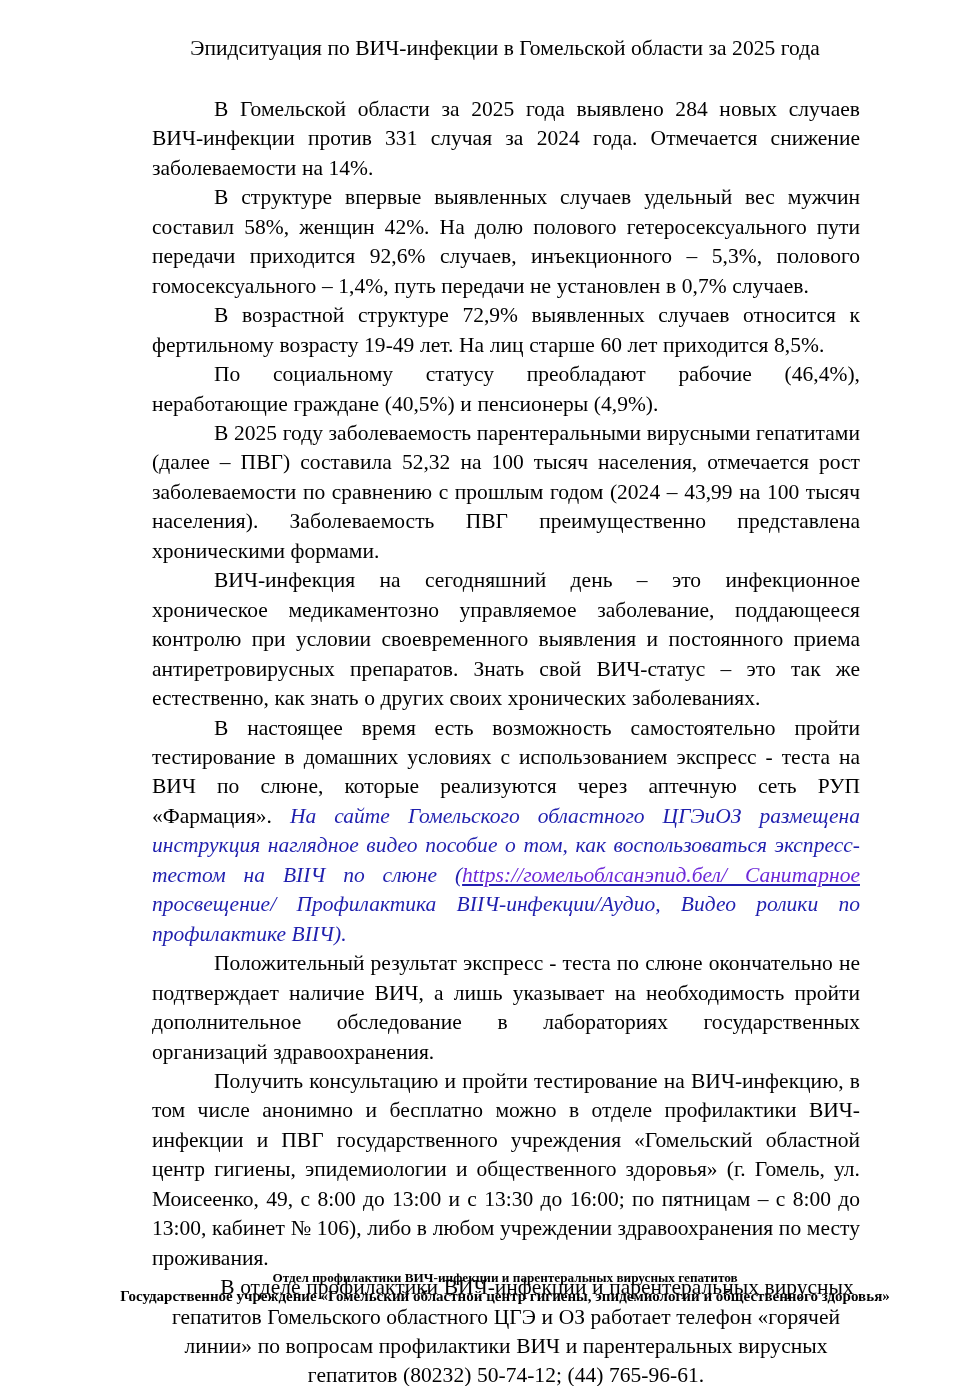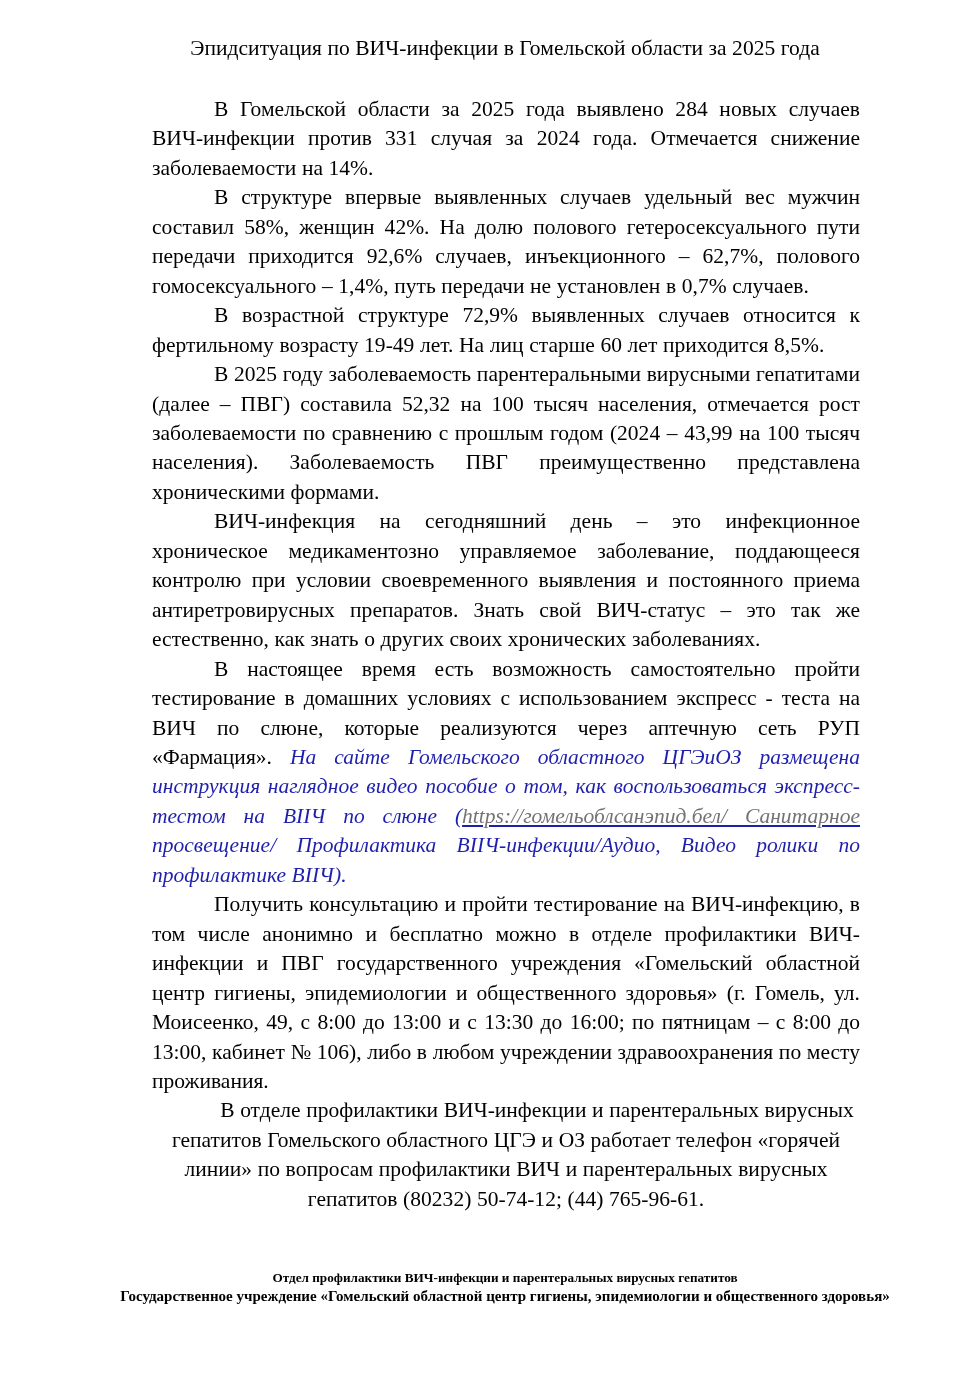--- a/index.html
+++ b/index.html
@@ -52,21 +52,21 @@
   p.para:last-child {
     text-align: center;
   }
   
   .italic-blue {
     font-style: italic;
     color: #1f1fae;
   }
   .link {
     font-style: italic;
-    color: #737373;
+    color: #6d28d9;
     text-decoration: underline;
     text-decoration-color: #1f1fae;
     cursor: pointer;
   }
   .footer {
     position: absolute;
     left: 0;
     right: 0;
     top: 1268px;
     text-align: center;
@@ -86,33 +86,35 @@
 <body>
 
 <div class="page">
 
   <div class="doc-title">Эпидситуация по ВИЧ-инфекции в Гомельской области за 2025 года</div>
 
   <div class="body-block">
 
     <p class="para">В Гомельской области за 2025 года выявлено 284 новых случаев ВИЧ-инфекции против 331 случая за 2024 года. Отмечается снижение заболеваемости на 14%.</p>
 
-    <p class="para">В структуре впервые выявленных случаев удельный вес мужчин составил 58%, женщин 42%. На долю полового гетеросексуального пути передачи приходится 92,6% случаев, инъекционного – 62,7%, полового гомосексуального – 1,4%, путь передачи не установлен в 0,7% случаев.</p>
+    <p class="para">В структуре впервые выявленных случаев удельный вес мужчин составил 58%, женщин 42%. На долю полового гетеросексуального пути передачи приходится 92,6% случаев, инъекционного – 5,3%, полового гомосексуального – 1,4%, путь передачи не установлен в 0,7% случаев.</p>
 
     <p class="para">В возрастной структуре 72,9% выявленных случаев относится к фертильному возрасту 19-49 лет. На лиц старше 60 лет приходится 8,5%.</p>
 
+    <p class="para">По социальному статусу преобладают рабочие (46,4%), неработающие граждане (40,5%) и пенсионеры (4,9%).</p>
 
     <p class="para">В 2025 году заболеваемость парентеральными вирусными гепатитами (далее – ПВГ) составила 52,32 на 100 тысяч населения, отмечается рост заболеваемости по сравнению с прошлым годом (2024 – 43,99 на 100 тысяч населения). Заболеваемость ПВГ преимущественно представлена хроническими формами.</p>
 
     <p class="para">ВИЧ-инфекция на сегодняшний день – это инфекционное хроническое медикаментозно управляемое заболевание, поддающееся контролю при условии своевременного выявления и постоянного приема антиретровирусных препаратов. Знать свой ВИЧ-статус – это так же естественно, как знать о других своих хронических заболеваниях.</p>
 
     <p class="para">
       <span>В настоящее время есть возможность самостоятельно пройти тестирование в домашних условиях с использованием экспресс - теста на ВИЧ по слюне, которые    реализуются через аптечную сеть РУП «Фармация». </span><span class="italic-blue">На сайте Гомельского областного ЦГЭиОЗ размещена инструкция наглядное видео пособие о том, как воспользоваться экспресс-тестом на ВІІЧ по слюне (</span><a class="link" href="#">https://гомельоблсанэпид.бел/   Санитарное</a><span class="italic-blue"> просвещение/ Профилактика ВІІЧ-инфекции/Аудио, Видео ролики по профилактике ВІІЧ).</span>
     </p>
 
+    <p class="para">Положительный результат экспресс - теста по слюне окончательно не подтверждает наличие ВИЧ, а лишь указывает на необходимость пройти дополнительное обследование в лабораториях государственных организаций здравоохранения.</p>
 
     <p class="para">Получить консультацию и пройти тестирование на ВИЧ-инфекцию, в том числе анонимно и бесплатно можно в отделе профилактики ВИЧ-инфекции и ПВГ государственного учреждения «Гомельский областной центр гигиены, эпидемиологии и общественного здоровья» (г. Гомель, ул. Моисеенко, 49, с 8:00 до 13:00 и с 13:30 до 16:00; по пятницам – с 8:00 до 13:00,  кабинет № 106), либо в любом учреждении здравоохранения по месту проживания.</p>
 
     <p class="para">В отделе профилактики ВИЧ-инфекции и парентеральных вирусных гепатитов Гомельского областного ЦГЭ и ОЗ работает телефон «горячей линии» по вопросам профилактики ВИЧ и парентеральных вирусных гепатитов (80232) 50-74-12; (44) 765-96-61.</p>
 
   </div>
 
   <div class="footer">
     <span class="fline">Отдел профилактики ВИЧ-инфекции и парентеральных вирусных гепатитов</span>
     <span class="fline fline2">Государственное учреждение «Гомельский областной центр гигиены, эпидемиологии и общественного здоровья»</span>

